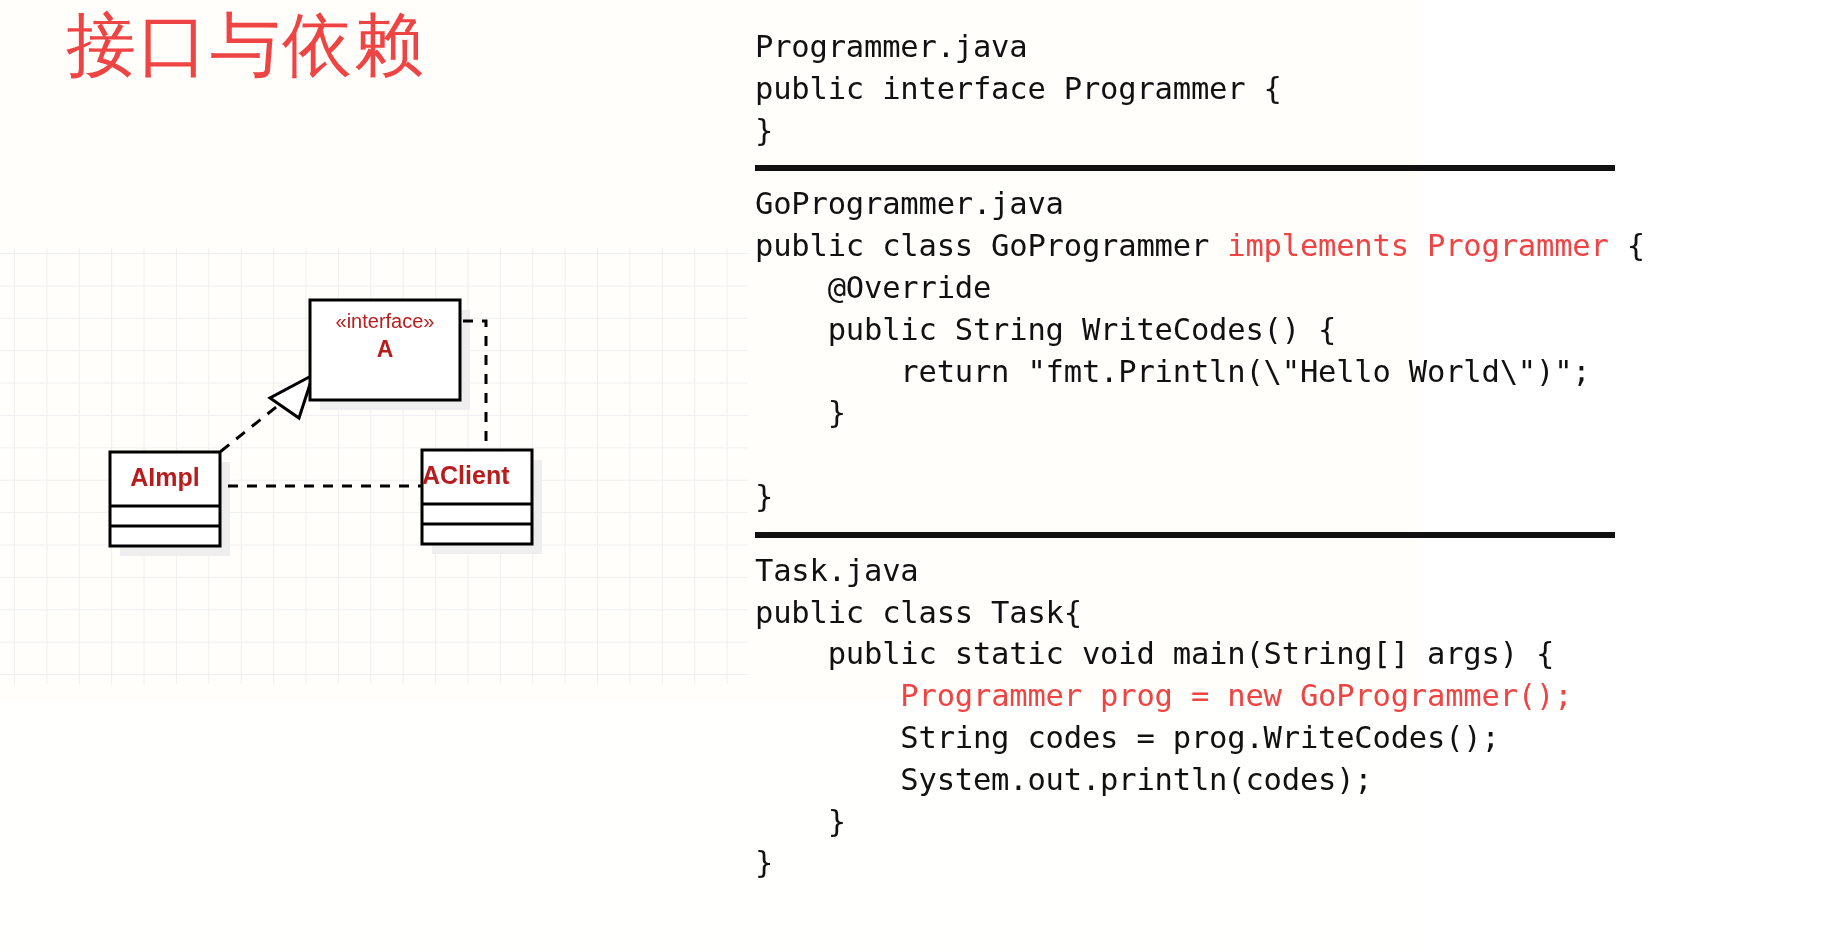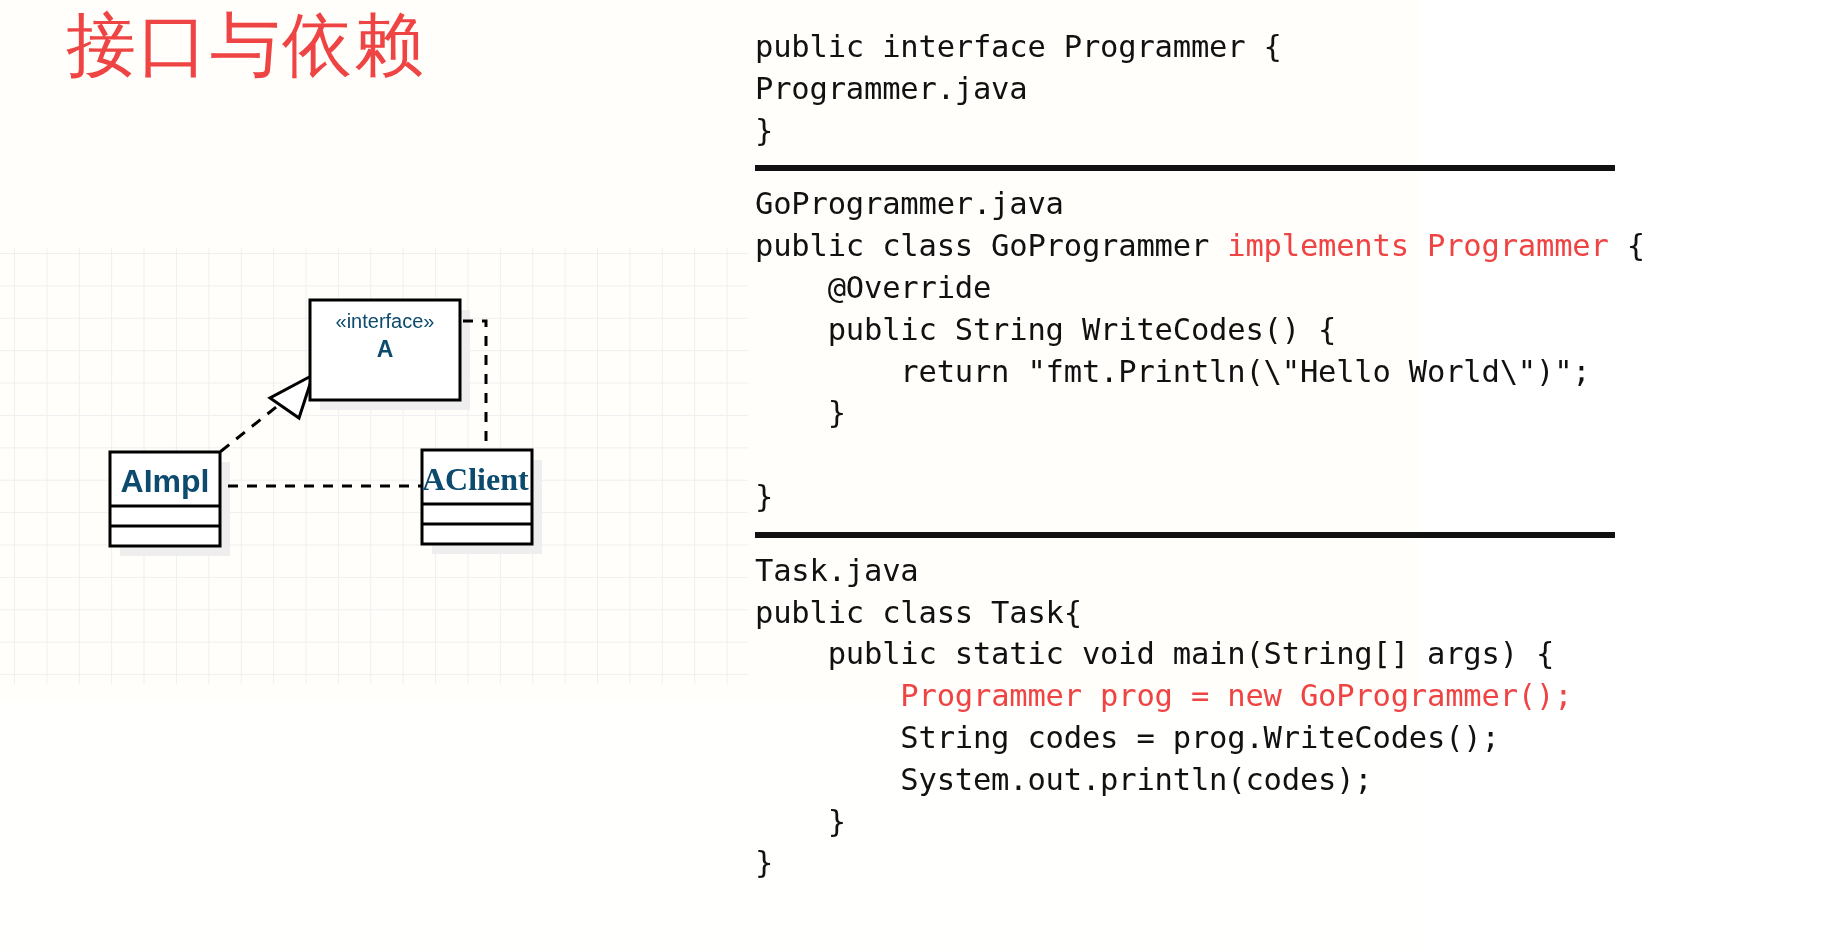--- a/index.html
+++ b/index.html
@@ -70,34 +70,34 @@
     background-size: 32.4px 32.4px;
     background-position: 14px 5px;
   }
   #uml-svg {
     position: absolute;
     inset: 0;
   }
   .uml-label {
     position: absolute;
     text-align: center;
-    color: #0c4a6e;
+    color: #b91c1c;
     font-family: "Liberation Sans", sans-serif;
     white-space: nowrap;
   }
   .uml-stereotype {
     font-size: 20px;
     font-weight: 400;
   }
   .uml-name-big {
     font-size: 23px;
     font-weight: bold;
   }
   .uml-classname {
-    font-size: 32px;
+    font-size: 25px;
     font-weight: bold;
   }
 
   
   #code-col {
     position: absolute;
     left: 755px;
     top: 26px;
     width: 1080px;
   }
@@ -166,25 +166,25 @@
       <rect x="422" y="202" width="110" height="94" fill="#ffffff" stroke="#000000" stroke-width="3"></rect>
       <line x1="422" y1="256" x2="532" y2="256" stroke="#000000" stroke-width="3"></line>
       <line x1="422" y1="276" x2="532" y2="276" stroke="#000000" stroke-width="3"></line>
     </svg>
 
     <div class="uml-label uml-stereotype" style="left:310px; top:62px; width:150px;">«interface»</div>
     <div class="uml-label uml-name-big" style="left:310px; top:88px; width:150px;">A</div>
 
     <div class="uml-label uml-classname" style="left:110px; top:215px; width:110px;">AImpl</div>
 
-    <div class="uml-label uml-classname" style="left:422px; top:213px; width:86px;font-family:Liberation Serif, serif;">AClient</div>
+    <div class="uml-label uml-classname" style="left:422px; top:213px; width:86px;">AClient</div>
   </div>
 
   <div id="code-col">
-    <div class="code-block"><span class="code-line"><span>public interface Programmer {</span></span><span class="code-line"><span>Programmer.java</span></span><span class="code-line"><span>}</span></span></div>
+    <div class="code-block"><span class="code-line"><span>Programmer.java</span></span><span class="code-line"><span>public interface Programmer {</span></span><span class="code-line"><span>}</span></span></div>
     <div class="gap-before-div"></div>
     <hr class="divider">
     <div class="gap-after-div"></div>
 
     <div class="code-block"><span class="code-line"><span>GoProgrammer.java</span></span><span class="code-line"><span>public class GoProgrammer </span><span class="kw-red">implements Programmer</span><span> {</span></span><span class="code-line"><span>    @Override</span></span><span class="code-line"><span>    public String WriteCodes() {</span></span><span class="code-line"><span>        return "fmt.Println(\"Hello World\")";</span></span><span class="code-line"><span>    }</span></span><span class="code-line">&nbsp;</span><span class="code-line"><span>}</span></span></div>
     <div class="gap-before-div"></div>
     <hr class="divider">
     <div class="gap-after-div"></div>
 
     <div class="code-block"><span class="code-line"><span>Task.java</span></span><span class="code-line"><span>public class Task{</span></span><span class="code-line"><span>    public static void main(String[] args) {</span></span><span class="code-line"><span>        </span><span class="kw-red">Programmer prog = new GoProgrammer();</span></span><span class="code-line"><span>        String codes = prog.WriteCodes();</span></span><span class="code-line"><span>        System.out.println(codes);</span></span><span class="code-line"><span>    }</span></span><span class="code-line"><span>}</span></span></div>

